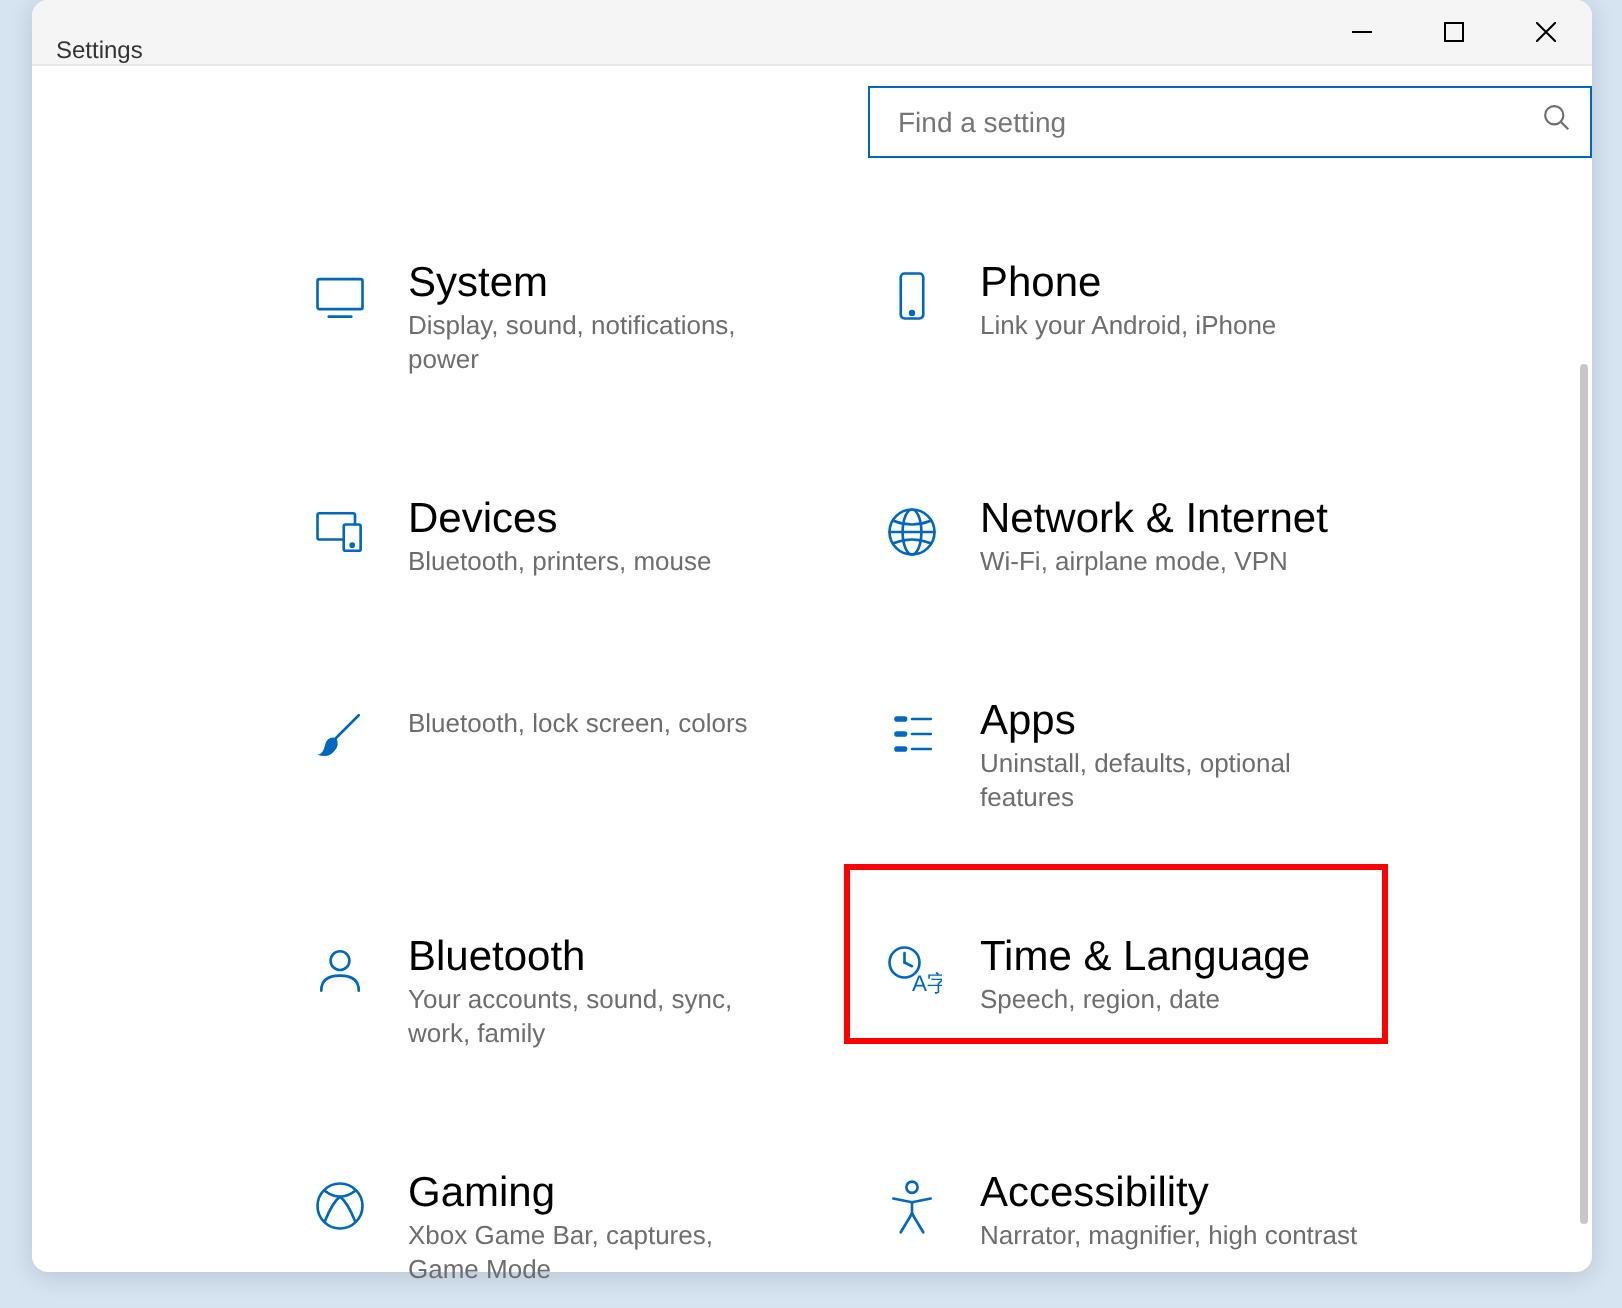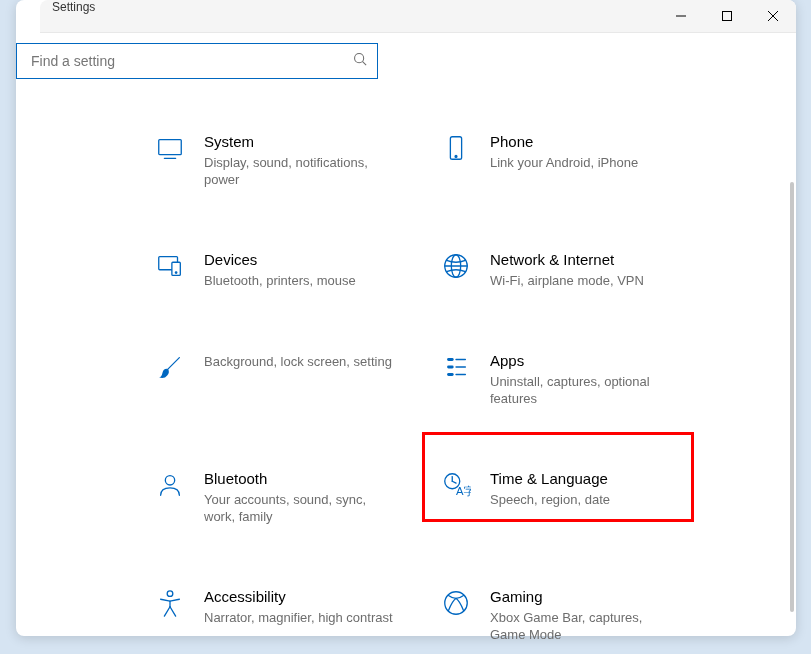--- a/index.html
+++ b/index.html
@@ -2,46 +2,46 @@
 <html><head>
 <meta charset="utf-8">
 <style>
   html,body{margin:0;padding:0;width:811px;height:654px;overflow:hidden;
     font-family:"Segoe UI",Tahoma,Geneva,Verdana,sans-serif;
     background:#d6e4f2;}
   .window{position:absolute;left:16px;top:0;width:780px;height:636px;
     background:#fff;border-radius:8px;box-shadow:0 2px 12px rgba(0,0,0,.15);}
   
   .titlebar{height:32px;border-bottom:1px solid #e8e8e8;display:flex;
-    align-items:flex-start;background:#f5f5f5;border-radius:8px 8px 0 0;
-    padding-left:12px;position:relative;color:#333;font-size:12px;margin-left:24px;}
+    align-items:flex-end;background:#f5f5f5;border-radius:8px 8px 0 0;
+    padding-left:12px;position:relative;color:#333;font-size:12px;}
   .win-controls{position:absolute;right:0;top:0;height:32px;display:flex;}
   .win-btn{width:46px;height:32px;display:flex;align-items:center;
     justify-content:center;cursor:default;color:#000;}
   .win-btn svg{width:10px;height:10px;stroke:#000;stroke-width:1;}
   
-  .search-wrap{display:flex;justify-content:flex-start;padding-top:10px;}
+  .search-wrap{display:flex;justify-content:flex-end;padding-top:10px;}
   .search-box{width:336px;height:34px;border:1px solid #0067c0;
     display:flex;align-items:center;padding:0 12px;position:relative;}
   .search-input{flex:1;border:none;outline:none;font-size:14px;
     font-family:inherit;color:#333;background:transparent;}
   .search-input::placeholder{color:#767676;}
   .search-icon-slot{position:absolute;right:10px;top:50%;
     transform:translateY(-50%);color:#5c5c5c;}
   
   .grid{position:absolute;top:128px;left:138px;right:80px;display:grid;
     grid-template-columns:1fr 1fr;column-gap:10px;row-gap:54px;}
   .cat{display:flex;align-items:flex-start;gap:18px;cursor:default;
     padding:4px 0;}
   .cat .icon-slot{width:32px;min-width:32px;height:32px;
     display:flex;align-items:center;justify-content:center;color:#be185d;}
   .cat .icon-slot svg{width:30px;height:30px;fill:none;stroke:#0067c0;
     stroke-width:1.4;stroke-linecap:round;stroke-linejoin:round;}
   .cat .txt{display:flex;flex-direction:column;max-width:190px;}
-  .cat .title{color:#000;font-size:15px;line-height:20px;}
+  .cat .title{color:#000;font-size:21px;line-height:20px;}
   .cat .desc{color:#6d6d6d;font-size:13px;line-height:17px;margin-top:2px;}
   .highlight{position:absolute;border:3px solid #ff0000;pointer-events:none;}
   
   .scroll-track{position:absolute;right:2px;top:182px;width:4px;height:430px;
     background:#c7c7c7;border-radius:2px;}
 </style>
 </head>
 <body>
 
 <div class="window">
@@ -139,38 +139,38 @@
     </div>
 
     <div class="cat">
       <span class="icon-slot">
         <svg viewBox="0 0 32 32">
           <path d="M26 6 L14 18"></path>
           <path d="M14 18 Q9 17 8 22 Q7 27 4 27 Q10 29 13 25 Q16 22 14 18Z" fill="#0067c0" stroke="none"></path>
         </svg>
       </span>
       <span class="txt">
-        <span class="desc">Background, lock screen, setting</span>
+        <span class="desc">Bluetooth, lock screen, colors</span>
       </span>
     </div>
 
     <div class="cat">
       <span class="icon-slot">
         <svg viewBox="0 0 32 32">
           <line x1="8" y1="8" x2="12" y2="8" stroke-width="3"></line>
           <line x1="16" y1="8" x2="26" y2="8"></line>
           <line x1="8" y1="16" x2="12" y2="16" stroke-width="3"></line>
           <line x1="16" y1="16" x2="26" y2="16"></line>
           <line x1="8" y1="24" x2="12" y2="24" stroke-width="3"></line>
           <line x1="16" y1="24" x2="26" y2="24"></line>
         </svg>
       </span>
       <span class="txt">
         <span class="title">Apps</span>
-        <span class="desc">Uninstall, captures, optional features</span>
+        <span class="desc">Uninstall, defaults, optional features</span>
       </span>
     </div>
 
     <div class="cat">
       <span class="icon-slot">
         <svg viewBox="0 0 32 32">
           <circle cx="16" cy="11" r="5"></circle>
           <path d="M6 27 Q6 19 16 19 Q26 19 26 27"></path>
         </svg>
       </span>
@@ -185,51 +185,51 @@
         <svg viewBox="0 0 32 32">
           <circle cx="12" cy="12" r="8"></circle>
           <line x1="12" y1="7" x2="12" y2="12"></line>
           <line x1="12" y1="12" x2="16" y2="14"></line>
           <text x="16" y="27" font-size="12" fill="#0067c0" stroke="none" font-family="sans-serif">A字</text>
         </svg>
       </span>
       <span class="txt">
         <span class="title">Time &amp; Language</span>
         <span class="desc">Speech, region, date</span>
+      </span>
+    </div>
+
+    <div class="cat">
+      <span class="icon-slot">
+        <svg viewBox="0 0 32 32">
+          <circle cx="16" cy="16" r="12"></circle>
+          <path d="M8 8 Q16 14 24 8"></path>
+          <path d="M8 24 Q12 14 16 11 Q20 14 24 24"></path>
+        </svg>
+      </span>
+      <span class="txt">
+        <span class="title">Gaming</span>
+        <span class="desc">Xbox Game Bar, captures, Game Mode</span>
       </span>
     </div>
 
     <div class="cat">
       <span class="icon-slot">
         <svg viewBox="0 0 32 32">
           <circle cx="16" cy="6" r="3"></circle>
           <path d="M6 12 L16 14 L26 12"></path>
           <line x1="16" y1="14" x2="16" y2="20"></line>
           <line x1="16" y1="20" x2="10" y2="30"></line>
           <line x1="16" y1="20" x2="22" y2="30"></line>
         </svg>
       </span>
       <span class="txt">
         <span class="title">Accessibility</span>
         <span class="desc">Narrator, magnifier, high contrast</span>
       </span>
     </div>
 
-    <div class="cat">
-      <span class="icon-slot">
-        <svg viewBox="0 0 32 32">
-          <circle cx="16" cy="16" r="12"></circle>
-          <path d="M8 8 Q16 14 24 8"></path>
-          <path d="M8 24 Q12 14 16 11 Q20 14 24 24"></path>
-        </svg>
-      </span>
-      <span class="txt">
-        <span class="title">Gaming</span>
-        <span class="desc">Xbox Game Bar, captures, Game Mode</span>
-      </span>
-    </div>
-
   </div>
 
   <div class="highlight" style="left:406px;top:432px;width:266px;height:84px;"></div>
 
   <div class="scroll-track"></div>
 </div>
 
 </body></html>

